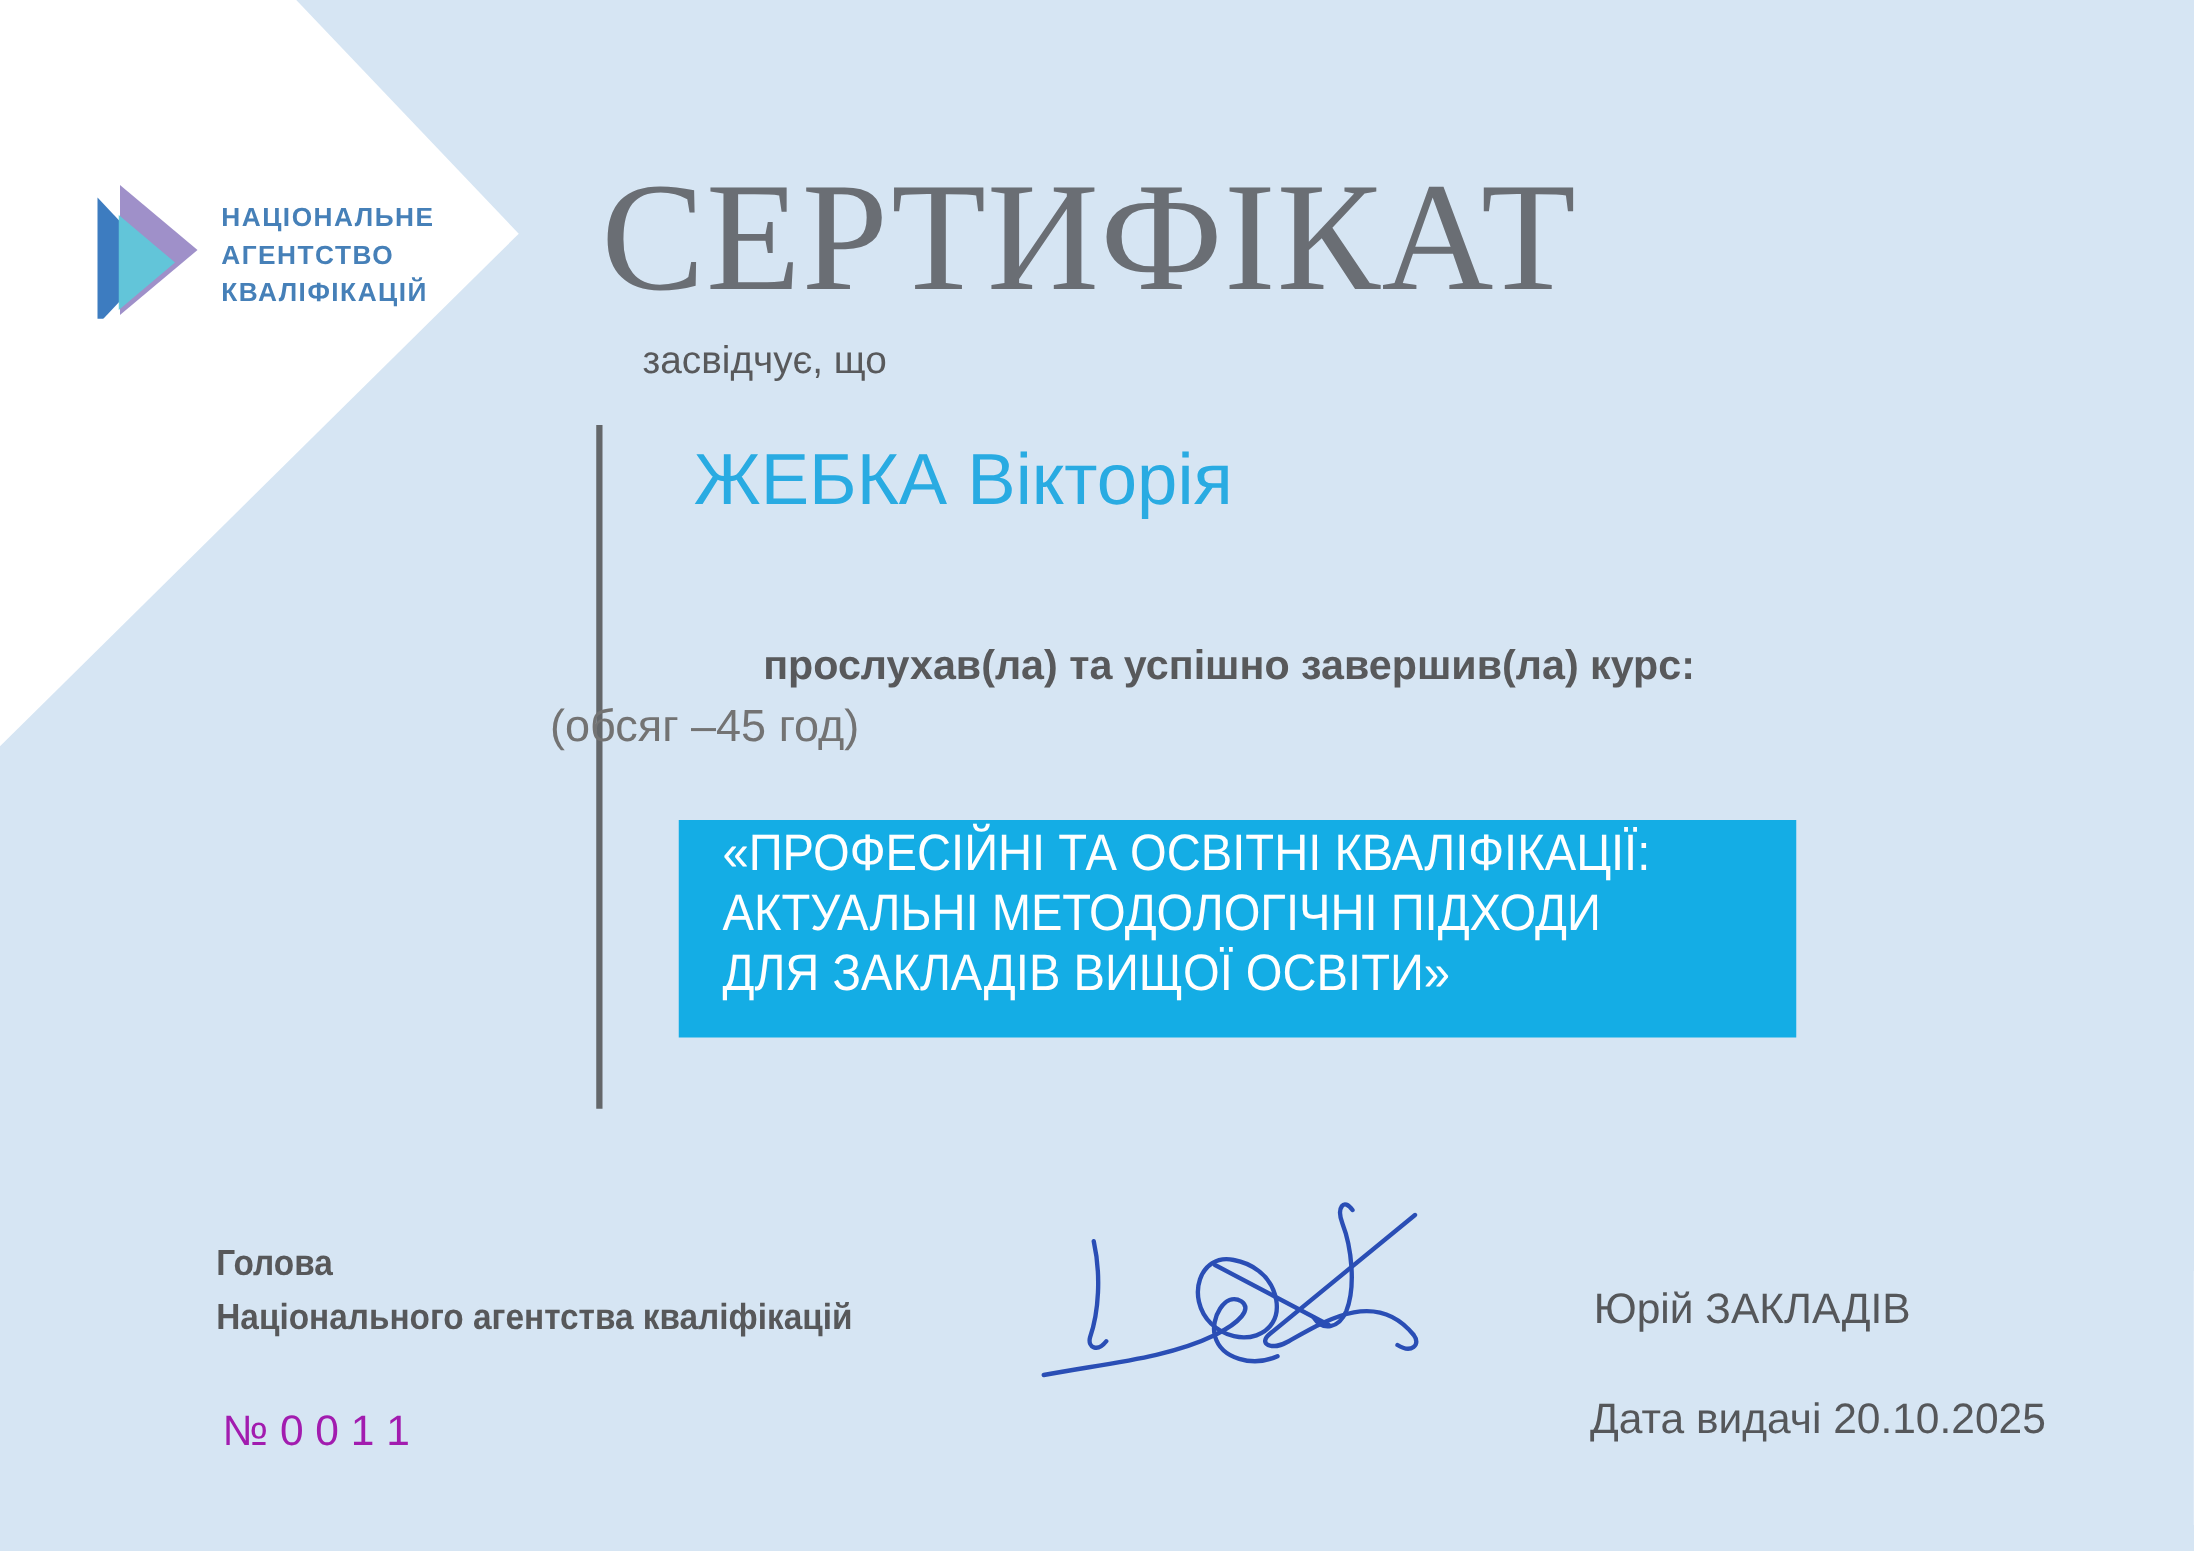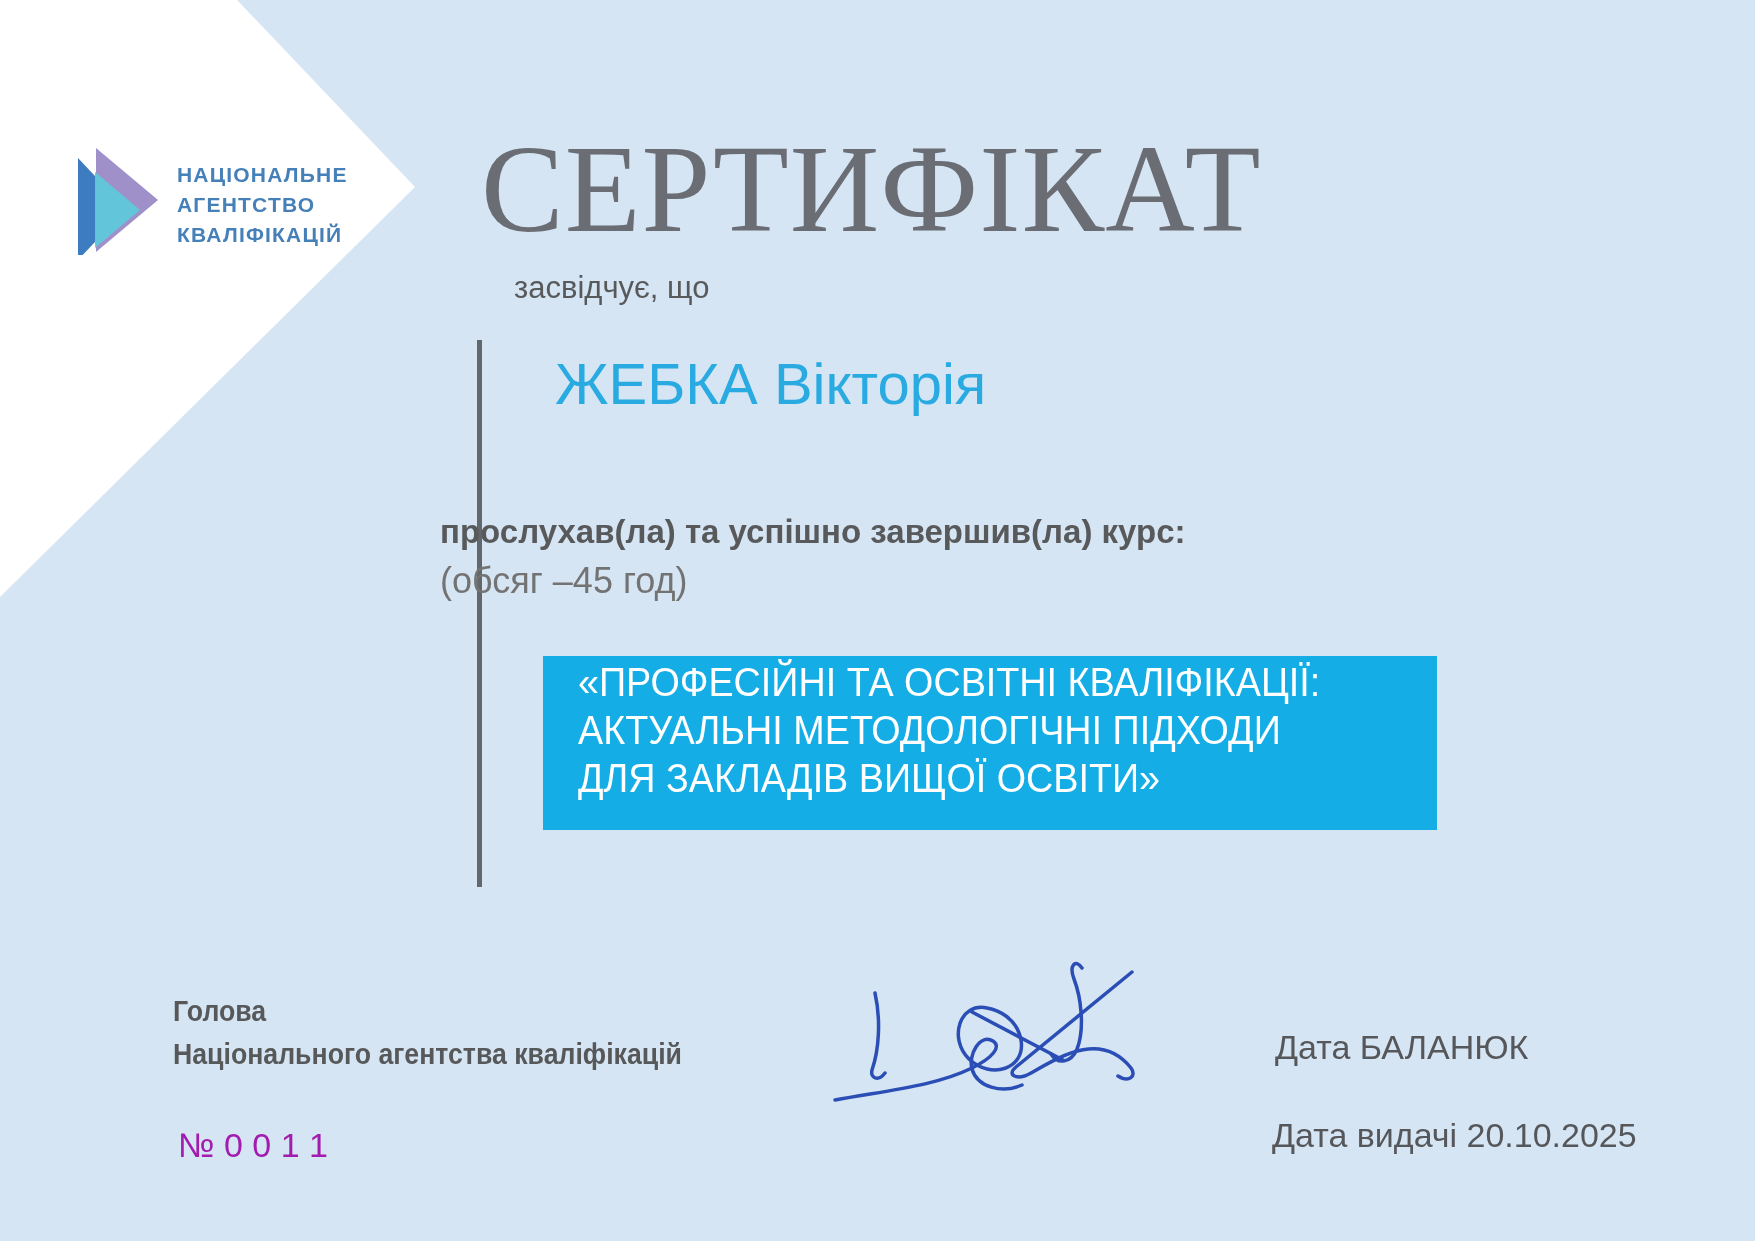--- a/index.html
+++ b/index.html
@@ -30,21 +30,21 @@
   .recipient{
     position:absolute;left:555px;top:350px;
     font-size:58px;color:#29abe2;white-space:nowrap;text-align:right;
   }
   .v-line{
     position:absolute;left:477px;top:340px;
     width:5px;height:547px;background:#64676a;
   }
   .course-intro{
     position:absolute;left:440px;top:513px;width:916px;
-    text-align:left;font-size:33px;font-weight:bold;color:#58595b;
+    text-align:right;font-size:33px;font-weight:bold;color:#58595b;
   }
   .course-volume{
     position:absolute;left:440px;top:560px;width:916px;
     text-align:left;font-size:36px;color:#737373;
   }
   .course-box{
     position:absolute;left:543px;top:656px;
     width:894px;height:174px;background:#14ade5;
     box-sizing:border-box;padding:2px 0 0 35px;
   }
@@ -120,19 +120,19 @@
 
   <svg class="signature" width="370" height="170" viewBox="0 0 370 170" fill="none" stroke="#2a4eb5" stroke-width="3.5" stroke-linecap="round">
     <path d="M 15 152 C 70 142 115 138 152 120 C 172 110 182 99 173 93 C 160 85 148 107 152 121 C 157 139 182 146 202 137"></path>
     <path d="M 55 45 C 61 72 59 102 52 122 C 50 130 58 134 65 125"></path>
     <path d="M 167 60 C 140 54 128 90 149 111 C 171 132 206 121 201 92 C 197 70 178 62 167 60"></path>
     <path d="M 152 64 L 243 112"></path>
     <path d="M 262 20 C 255 10 249 18 254 31 C 261 49 265 81 257 101 C 251 115 238 117 231 106"></path>
     <path d="M 312 24 L 196 119 C 186 127 197 133 211 125 C 241 108 281 83 311 120 C 317 128 309 135 298 128"></path>
   </svg>
 
-  <div class="signer-name">Дата БАЛАНЮК</div>
+  <div class="signer-name">Юрій ЗАКЛАДІВ</div>
 
   <div class="cert-number">№ 0 0 1 1</div>
 
   <div class="issue-date">Дата видачі 20.10.2025</div>
 
 </div>
 
 </body></html>

